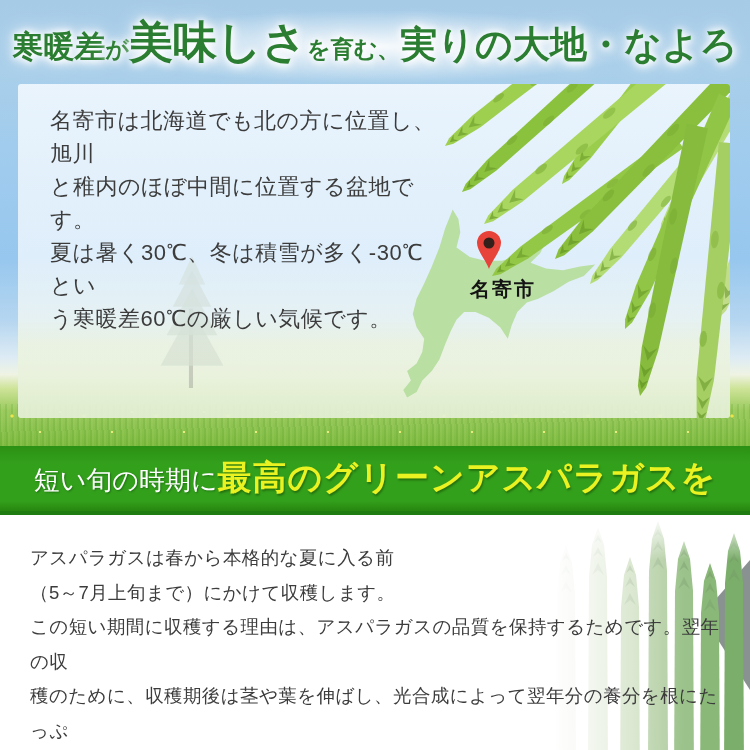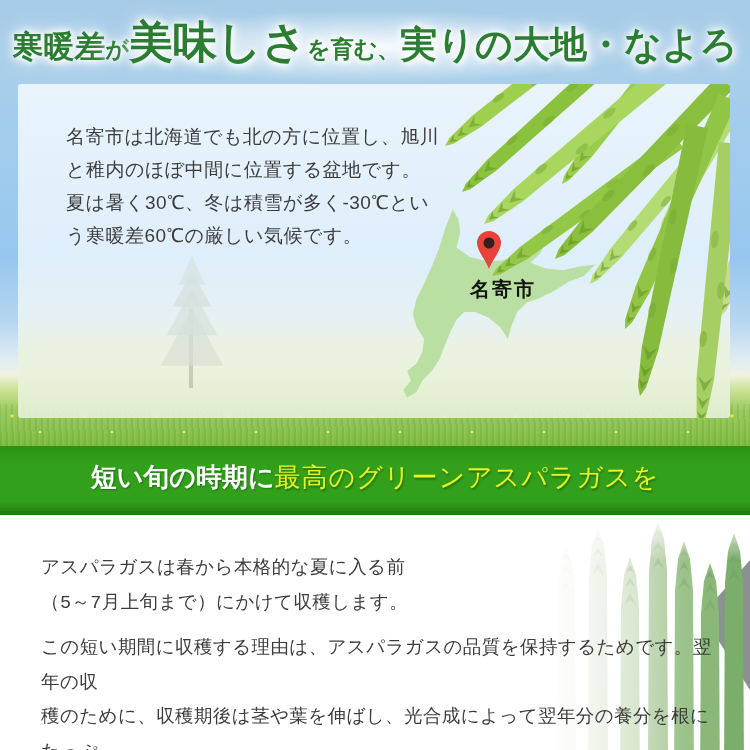--- a/index.html
+++ b/index.html
@@ -29,50 +29,50 @@
                 0 0 22px rgba(255,255,255,.85), 2px 2px 9px rgba(255,255,255,.9);}
   .t-md{font-size:31px}.t-sm{font-size:23px}.t-lg{font-size:44px}.t-lg2{font-size:37px}
 
   
   .panel{position:absolute;left:18px;top:84px;width:712px;height:334px;z-index:4;
     border-radius:3px;overflow:hidden;
     background:linear-gradient(180deg,
       rgba(235,245,253,.97) 0%, rgba(226,240,251,.95) 52%,
       rgba(233,243,243,.93) 70%, rgba(236,243,225,.92) 78%,
       rgba(229,240,215,.92) 100%);}
-  .hero-p{position:absolute;margin:16px;z-index:6;white-space:pre-line;
-    font-size:19px;line-height:33px;letter-spacing:.5px;color:#3c3c3c;}
+  .hero-p{position:absolute;margin:0;z-index:6;white-space:pre-line;
+    font-size:22px;line-height:33px;letter-spacing:.5px;color:#3c3c3c;}
   .hero-p1{left:32px;top:20px;width:390px;}
   .hero-p2{left:32px;top:178px;width:390px;}
 
   .tree{position:absolute;left:128px;top:172px;width:92px;height:132px;z-index:1;opacity:.5;}
   .map{position:absolute;left:372px;top:124px;width:228px;height:212px;z-index:2;}
   .bunch{position:absolute;right:0;top:0;width:330px;height:334px;z-index:3;}
   .pin{position:absolute;left:456px;top:146px;width:30px;height:40px;z-index:7;}
   .map-label{position:absolute;left:444px;top:184px;z-index:7;margin:8px;
     font-family:"Liberation Serif","DejaVu Serif",serif;font-weight:700;
     font-size:20px;letter-spacing:2px;color:#141414;}
 
   
   .banner{position:relative;width:750px;height:65px;z-index:5;
     background:linear-gradient(180deg,#2b9114 0%,#33a01c 28%,#33a01c 84%,#27860f 100%);
     border-bottom:4px solid #1e7c10;
     text-align:center;line-height:63px;white-space:nowrap;}
-  .b-prefix{font-family:"Liberation Serif","DejaVu Serif",serif;font-weight:700;
+  .b-prefix{font-family:"Liberation Serif","DejaVu Serif",serif;font-weight:400;
     font-size:26px;color:#ffffff;text-shadow:1px 1px 2px rgba(0,60,0,.45);}
-  .b-hl{font-family:"Liberation Serif","DejaVu Serif",serif;font-weight:400;
-    font-size:26px;color:#eaf222;letter-spacing:1px;
+  .b-hl{font-family:"Liberation Serif","DejaVu Serif",serif;font-weight:700;
+    font-size:34px;color:#eaf222;letter-spacing:1px;
     text-shadow:1px 2px 2px rgba(20,70,0,.5);}
 
   
   .bottom{position:relative;width:750px;height:235px;background:#ffffff;overflow:hidden;}
   .photo{position:absolute;right:0;top:0;width:200px;height:235px;z-index:1;}
   .bottom-text{position:absolute;left:30px;top:26px;width:700px;z-index:3;
     font-size:18.5px;line-height:34.5px;letter-spacing:.4px;color:#3c3c3c;}
-  .bottom-text p{margin:11px;white-space:pre-line;font-family:Liberation Mono, monospace;}
+  .bottom-text p{margin:0;white-space:pre-line;}
 </style>
 </head>
 <body>
 
 <div class="page">
 
   <section class="hero">
     <div class="title-glow"></div>
     <h1 class="title1"><span class="t-md">寒暖差</span><span class="t-sm">が</span><span class="t-lg">美味しさ</span><span class="t-sm">を育む、</span><span class="t-lg2">実りの大地・なよろ</span></h1>
 

